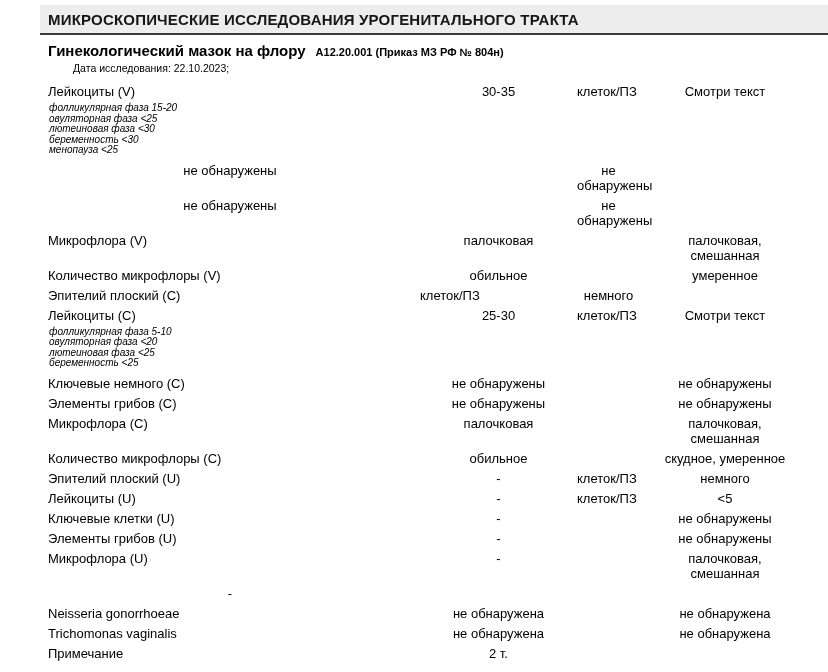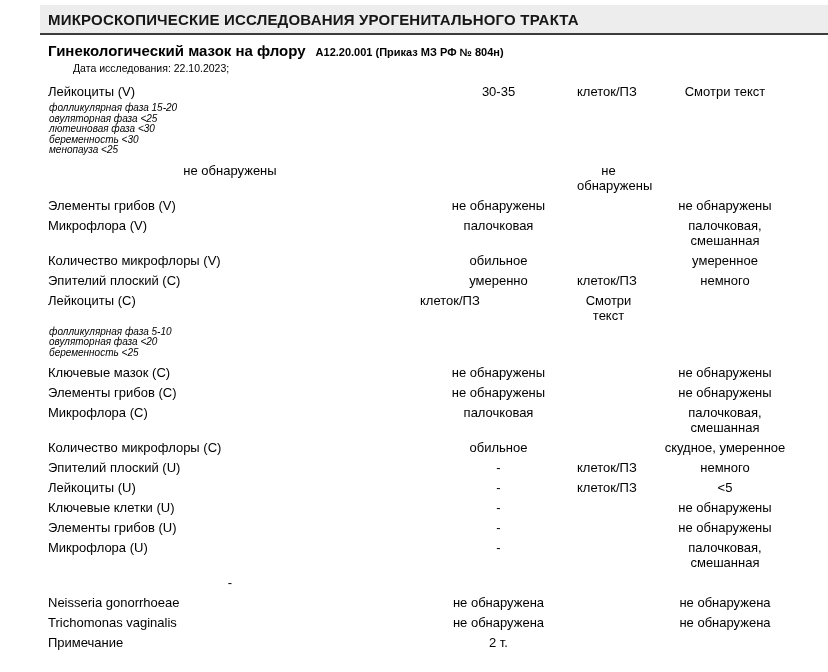--- a/index.html
+++ b/index.html
@@ -88,21 +88,20 @@
       <div>менопауза &lt;25</div>
     </div>
 
     <div class="row">
       <div class="c val">не обнаружены</div>
       <div class="c unit"></div>
       <div class="c ref"><span>не обнаружены</span></div>
     </div>
 
     <div class="row">
-      <div class="c name">Элементы грибов (V)</div>
       <div class="c val">не обнаружены</div>
       <div class="c unit"></div>
       <div class="c ref"><span>не обнаружены</span></div>
     </div>
 
     <div class="row">
       <div class="c name">Микрофлора (V)</div>
       <div class="c val">палочковая</div>
       <div class="c unit"></div>
       <div class="c ref"><span>палочковая,</span><span class="ref2">смешанная</span></div>
@@ -110,38 +109,39 @@
 
     <div class="row">
       <div class="c name">Количество микрофлоры (V)</div>
       <div class="c val">обильное</div>
       <div class="c unit"></div>
       <div class="c ref"><span>умеренное</span></div>
     </div>
 
     <div class="row">
       <div class="c name">Эпителий плоский (С)</div>
-      <div class="c val">умеренно</div>
       <div class="c unit">клеток/ПЗ</div>
       <div class="c ref"><span>немного</span></div>
     </div>
 
     <div class="row">
       <div class="c name">Лейкоциты (С)</div>
+      <div class="c val">25-30</div>
       <div class="c unit">клеток/ПЗ</div>
       <div class="c ref"><span>Смотри текст</span></div>
     </div>
     <div class="notes">
       <div>фолликулярная фаза  5-10</div>
       <div>овуляторная фаза &lt;20</div>
+      <div>лютеиновая фаза &lt;25</div>
       <div>беременность &lt;25</div>
     </div>
 
     <div class="row">
-      <div class="c name">Ключевые мазок (С)</div>
+      <div class="c name">Ключевые немного (С)</div>
       <div class="c val">не обнаружены</div>
       <div class="c unit"></div>
       <div class="c ref"><span>не обнаружены</span></div>
     </div>
 
     <div class="row">
       <div class="c name">Элементы грибов (С)</div>
       <div class="c val">не обнаружены</div>
       <div class="c unit"></div>
       <div class="c ref"><span>не обнаружены</span></div>

